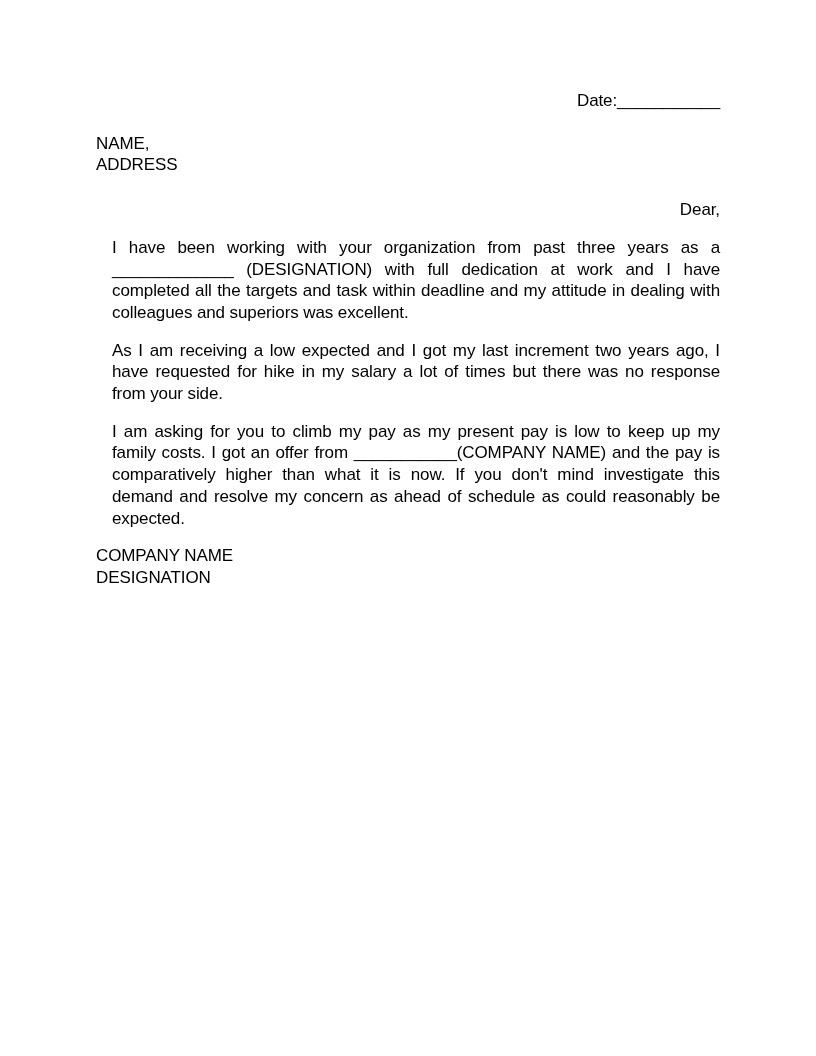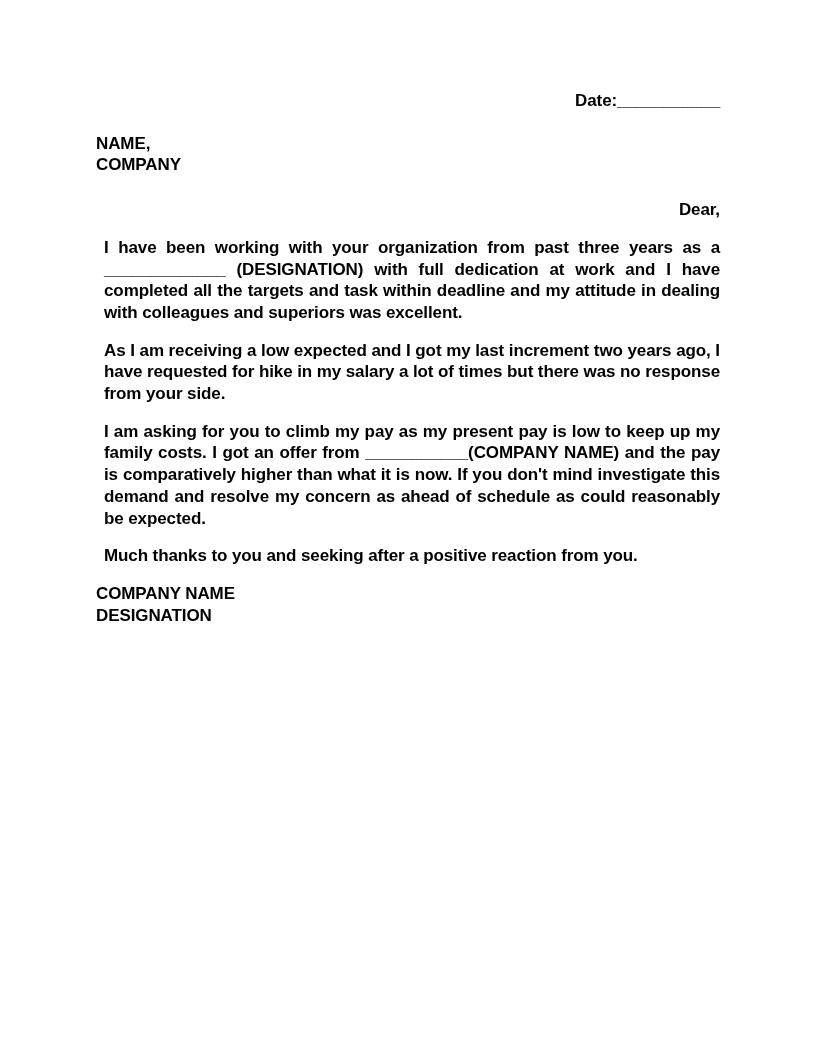--- a/index.html
+++ b/index.html
@@ -13,36 +13,35 @@
     height: 1056px;
     background: #ffffff;
     color: #000000;
     font-family: "Liberation Sans", sans-serif;
     font-size: 17px;
     line-height: 21.7px;
     letter-spacing: -0.1px;
     box-sizing: border-box;
     padding: 90px 96px 0 96px;
     overflow: hidden;
-    font-weight: bold;
   }
   .date-line {
     text-align: right;
     margin-bottom: 21px;
     white-space: nowrap;
   }
   .recipient {
     margin-bottom: 23px;
   }
   .salutation {
     margin-bottom: 16px;
     text-align: right;
   }
   p.para {
-    margin: 0 0 16px 8px;
+    margin: 0 0 16px 16px;
   }
   p.justify {
     text-align: justify;
     text-justify: inter-word;
   }
   .closing {
     margin-bottom: 65px;
   }
   .signature {
     margin: 0;
@@ -52,32 +51,31 @@
 <body>
 
 <div class="page">
 
   <div class="date-line">
     <span>Date:</span><span>___________</span>
   </div>
 
   <div class="recipient">
     <div>NAME,</div>
-    <div>COMPANY</div>
+    <div>ADDRESS</div>
   </div>
 
   <div class="salutation">Dear,</div>
 
   <p class="para justify">I have been working with your organization from past three years as a _____________ (DESIGNATION) with full dedication at work and I have completed all the targets and task within deadline and my attitude in dealing with colleagues and superiors was excellent.</p>
 
   <p class="para justify">As I am receiving a low expected and I got my last increment two years ago, I have requested for hike in my salary a lot of times but there was no response from your side.</p>
 
   <p class="para justify">I am asking for you to climb my pay as my present pay is low to keep up my family costs. I got an offer from ___________(COMPANY NAME) and the pay is comparatively higher than what it is now. If you don't mind investigate this demand and resolve my concern as ahead of schedule as could reasonably be expected.</p>
 
-  <p class="para">Much thanks to you and seeking after a positive reaction from you.</p>
 
 
   <div class="signature">
     <div>COMPANY NAME</div>
     <div>DESIGNATION</div>
   </div>
 
 </div>
 
 </body></html>

